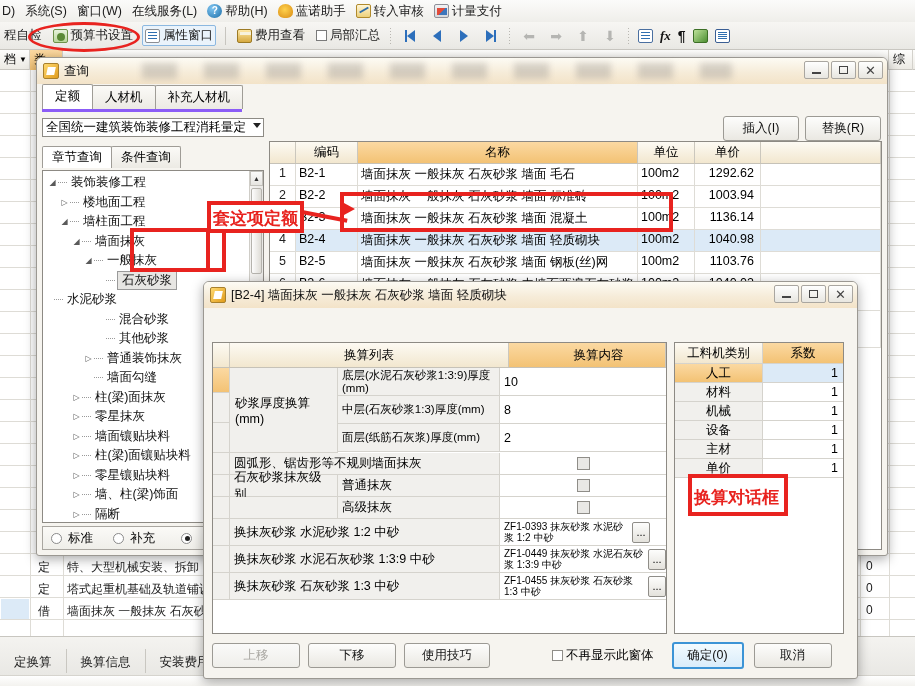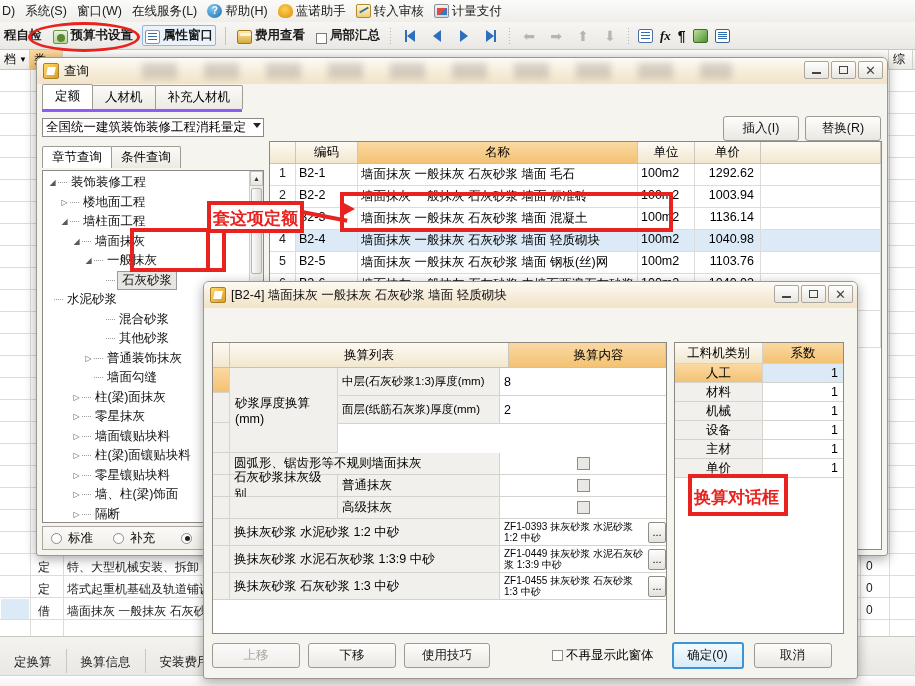--- a/index.html
+++ b/index.html
@@ -21,21 +21,21 @@
     white-space: nowrap; font-size: 12.5px; color: #1b1b1b;
   }
   .app-menubar .mi { display: flex; align-items: center; gap: 3px; }
   .app-toolbar {
     position: absolute; left: 0; top: 22px; width: 915px; height: 28px;
     background: linear-gradient(#f7f6f3, #e9e8e4);
     border-bottom: 1px solid #c9c7c1;
     display: flex; align-items: center; gap: 7px; padding-left: 2px;
     white-space: nowrap; font-size: 12.5px; color: #1b1b1b;
   }
-  .app-toolbar .ti { display: flex; align-items: flex-end; gap: 3px; padding: 1px 2px; font-weight: bold; }
+  .app-toolbar .ti { display: flex; align-items: center; gap: 3px; padding: 1px 2px; }
   .tb-sep { width: 1px; height: 18px; background: #c7c5bf; margin: 0 2px; }
   .tb-dots { width: 4px; height: 18px;
     background-image: radial-gradient(#b9b7b1 40%, transparent 41%);
     background-size: 3px 3px; }
   .ico {
     width: 15px; height: 14px; display: inline-block; border-radius: 2px;
     flex: none; position: relative;
   }
   .ico-help { border-radius: 50%; background: radial-gradient(circle at 35% 30%, #7fc5f2, #1d6fa8); }
   .ico-help::after { content: "?"; position: absolute; inset: 0; color: #fff; font-size: 10px;
@@ -625,20 +625,24 @@
         <div id="convHost">
             <div style="display: flex;">
               <div style="width: 17px; border-right: 1px solid rgb(213, 211, 205);">
                 <div style="height:25px;background:linear-gradient(#fbd9a2,#f3c274);border-bottom:1px solid #d5d3cd;"></div>
                 <div style="height:30px;background:#f1f0ed;border-bottom:1px solid #d5d3cd;"></div>
                 <div style="height:30px;background:#f1f0ed;border-bottom:1px solid #d5d3cd;"></div>
               </div>
               <div style="width: 108px; border-right: 1px solid rgb(213, 211, 205); display: flex; align-items: center; padding-left: 5px; background: rgb(241, 240, 237); border-bottom: 1px solid rgb(213, 211, 205);">砂浆厚度换算(mm)</div>
               <div style="flex: 1 1 0%;">
                 <div class="crow" style="height: 28px;">
+                  <div class="cc gray" style="width: 162px; line-height: 13px; font-size: 11.5px;">底层(水泥石灰砂浆1:3:9)厚度(mm)</div>
+                  <div class="cc white" style="flex: 1 1 0%; border-right: none;">10</div>
+                </div>
+                <div class="crow" style="height: 28px;">
                   <div class="cc gray" style="width: 162px; line-height: 13px; font-size: 11.5px;">中层(石灰砂浆1:3)厚度(mm)</div>
                   <div class="cc white" style="flex: 1 1 0%; border-right: none;">8</div>
                 </div>
                 <div class="crow" style="height: 28px;">
                   <div class="cc gray" style="width: 162px; line-height: 13px; font-size: 11.5px;">面层(纸筋石灰浆)厚度(mm)</div>
                   <div class="cc white" style="flex: 1 1 0%; border-right: none;">2</div>
                 </div>
               </div>
             </div>
             <div class="crow" style="height: 22px;">
@@ -660,21 +664,21 @@
               <div class="cc gray" style="width: 17px;"></div>
               <div class="cc gray" style="width: 108px; border-top: none;"></div>
               <div class="cc gray" style="width: 162px;">高级抹灰</div>
               <div class="cc white center" style="flex: 1 1 0%; border-right: none;">
                 <span class="chk"></span>
               </div>
             </div>
             <div class="crow" style="height: 27px;">
               <div class="cc gray" style="width: 17px;"></div>
               <div class="cc gray" style="width: 270px;">换抹灰砂浆 水泥砂浆 1:2 中砂</div>
-              <div class="cc white" style="flex: 1 1 0%; border-right: none; font-size: 10px; line-height: 11px; padding-right: 0px;">
+              <div class="cc white" style="flex: 1 1 0%; border-right: none; font-size: 10px; line-height: 11px; padding-right: 16px;">
                 <span style="flex: 1 1 0%; overflow: hidden;">ZF1-0393  抹灰砂浆 水泥砂浆 1:2 中砂</span>
                 <span class="dotbtn">...</span>
               </div>
             </div>
             <div class="crow" style="height: 27px;">
               <div class="cc gray" style="width: 17px;"></div>
               <div class="cc gray" style="width: 270px;">换抹灰砂浆 水泥石灰砂浆 1:3:9 中砂</div>
               <div class="cc white" style="flex: 1 1 0%; border-right: none; font-size: 10px; line-height: 11px; padding-right: 0px;">
                 <span style="flex: 1 1 0%; overflow: hidden;">ZF1-0449  抹灰砂浆 水泥石灰砂浆 1:3:9 中砂</span>
                 <span class="dotbtn">...</span>

